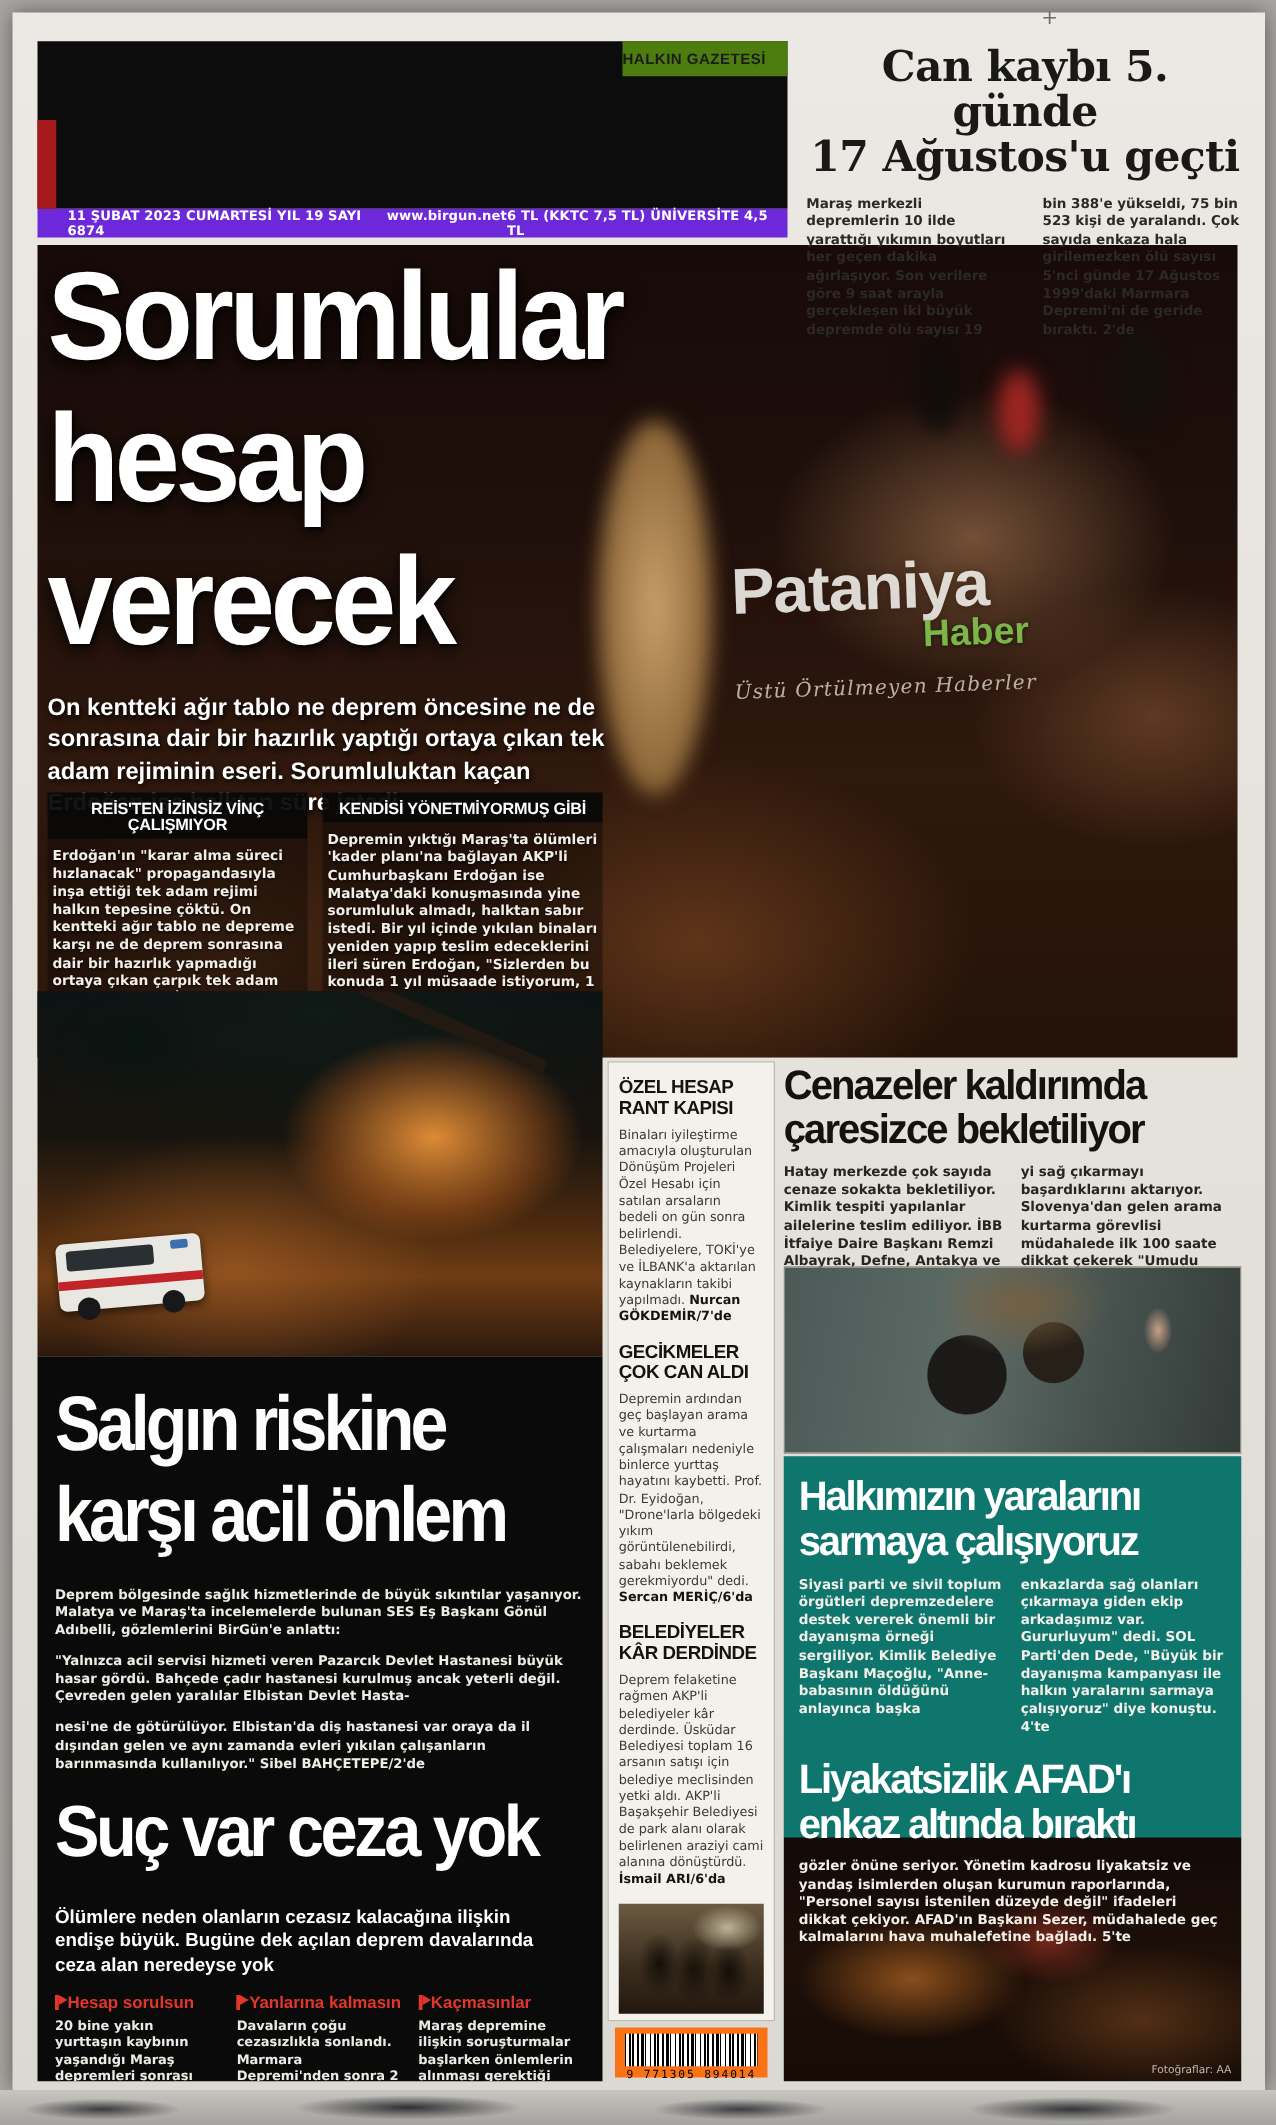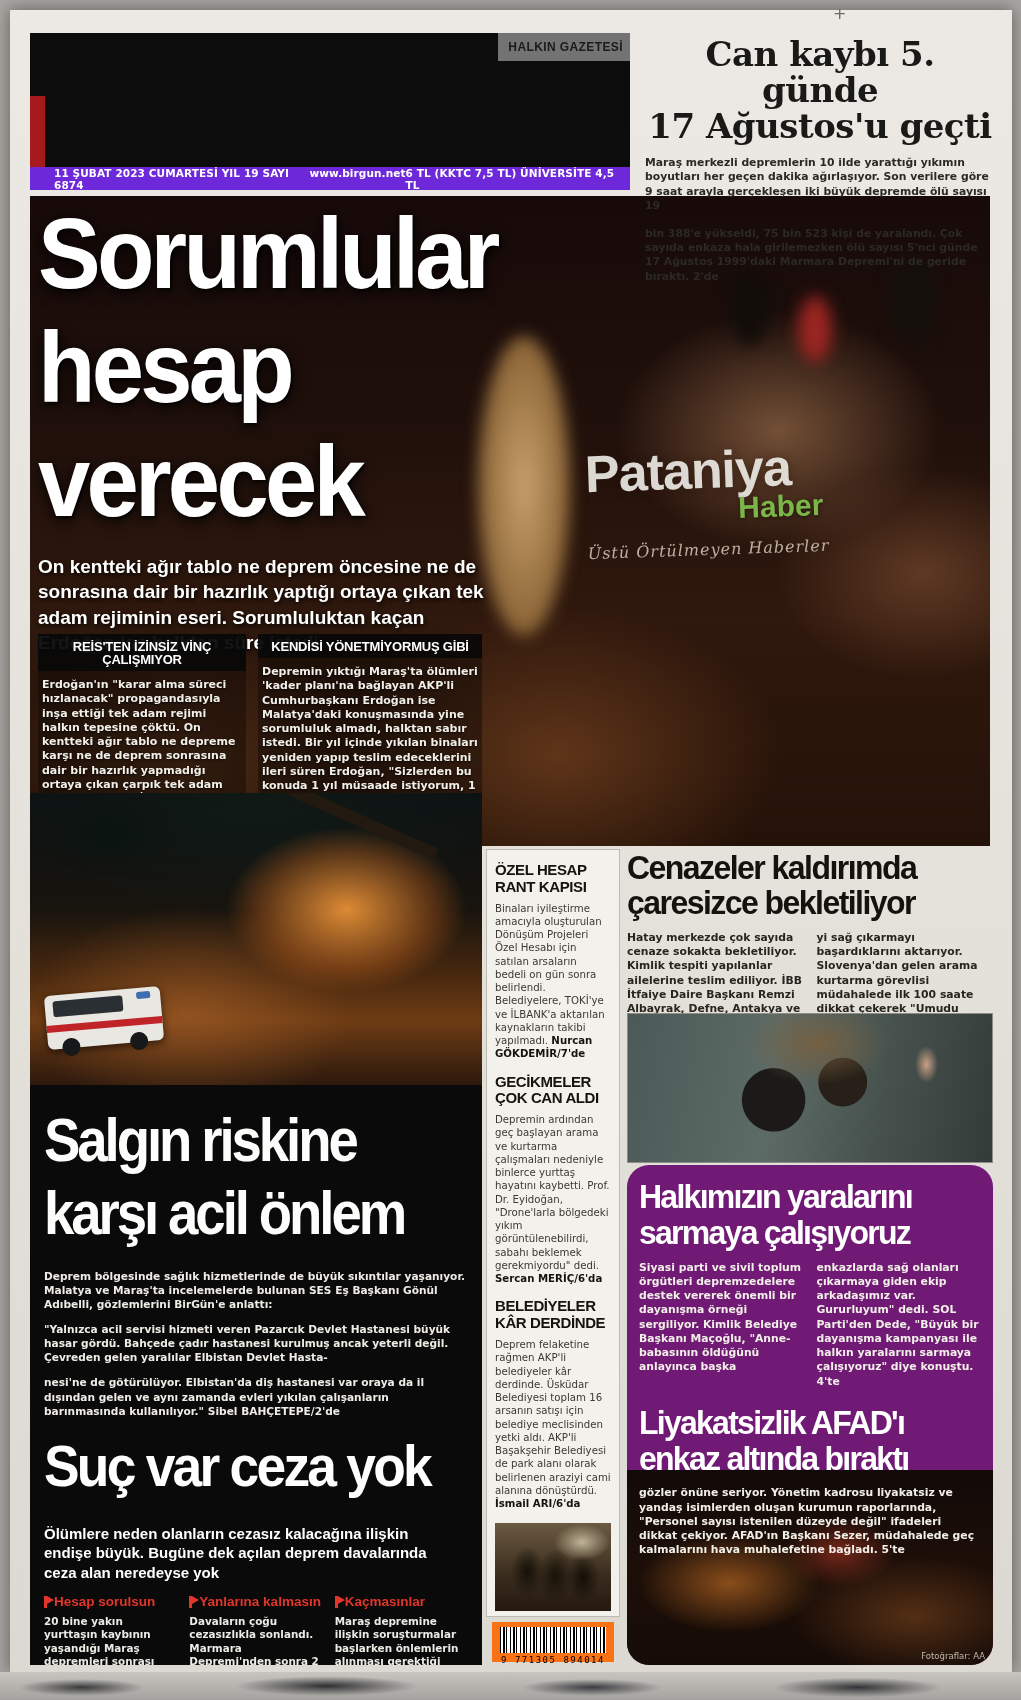--- a/index.html
+++ b/index.html
@@ -6,31 +6,31 @@
   #root{position:relative;width:1021px;height:1700px;overflow:hidden;background:#a8a6a2;}
   .paper{position:absolute;left:10px;top:10px;width:1002px;height:1662px;
     background:linear-gradient(180deg,#ece9e4,#e5e2dc 50%,#dcd9d3);box-shadow:0 0 16px rgba(0,0,0,.45);}
   .reg-mark{position:absolute;left:833px;top:4px;font:400 16px "DejaVu Sans",sans-serif;color:#6a6a66;}
 
   
   .masthead{position:absolute;left:30px;top:33px;width:600px;height:134px;background:#0c0c0c;z-index:2;}
   .logo{position:absolute;left:28px;top:0;height:134px;display:flex;align-items:baseline;}
   .logo-serif{font-family:"DejaVu Serif",serif;font-weight:700;font-size:116px;line-height:138px;color:#f4f2ec;letter-spacing:1px;}
   .logo-sans{font-family:"DejaVu Sans",sans-serif;font-weight:700;font-size:124px;line-height:138px;color:#ffffff;letter-spacing:-5px;margin-left:8px;}
-  .halkin{position:absolute;right:0;top:0;width:132px;height:28px;background:#737373;color:#1b1b1b;
-    font:700 12px/28px "Liberation Sans",sans-serif;text-align:right;padding-right:7px;letter-spacing:.4px;box-sizing:border-box;}
+  .halkin{position:absolute;right:0;top:0;width:132px;height:28px;background:#4d7c0f;color:#1b1b1b;
+    font:700 12px/28px "Liberation Sans",sans-serif;padding-right:7px;letter-spacing:.4px;box-sizing:border-box;}
   .red-corner{position:absolute;left:30px;top:96px;width:15px;height:71px;background:#a6191c;z-index:3;}
   .infobar{position:absolute;left:30px;top:167px;width:600px;height:23px;background:#6d28d9;color:#fff;z-index:2;
     display:flex;align-items:flex-start;justify-content:space-between;padding:0 9px 0 24px;box-sizing:border-box;
     font:700 10.5px "DejaVu Sans",sans-serif;letter-spacing:.1px;}
 
   
   .topstory{position:absolute;left:645px;top:36px;width:350px;z-index:2;}
   .ts-h{font-family:"DejaVu Serif",serif;font-weight:700;font-size:34px;line-height:1.06;color:#191917;letter-spacing:-.5px;text-align:center;}
-  .ts-cols{display:flex;gap:13px;margin-top:12px;flex-direction:column;}
+  .ts-cols{display:flex;gap:28px;margin-top:12px;}
   .ts-col{flex:1;font:700 10.8px/1.33 "DejaVu Sans",sans-serif;color:#2b2926;}
 
   
   .lead-photo{position:absolute;left:30px;top:196px;width:960px;height:650px;z-index:1;overflow:hidden;
     background:
       radial-gradient(ellipse 230px 170px at 78% 36%, rgba(196,141,96,.50), transparent 70%),
       radial-gradient(ellipse 320px 210px at 55% 86%, rgba(150,85,40,.50), transparent 70%),
       radial-gradient(ellipse 260px 180px at 16% 88%, rgba(124,72,36,.45), transparent 70%),
       radial-gradient(ellipse 210px 150px at 93% 58%, rgba(170,110,70,.40), transparent 70%),
       linear-gradient(180deg,#170a09 0%,#20100b 35%,#2f180d 65%,#241208 100%);}
@@ -118,22 +118,22 @@
     transform:scaleX(.97);transform-origin:left top;}
   .rc-cols{display:flex;gap:13px;margin-top:10px;}
   .rc-col{flex:1;font:700 10.8px/1.32 "DejaVu Sans",sans-serif;color:#28251f;}
   .hug-photo{position:absolute;left:627px;top:1013px;width:366px;height:150px;z-index:2;border:1px solid #8f8c86;box-sizing:border-box;
     background:
       radial-gradient(ellipse 95px 55px at 52% 20%, rgba(122,96,62,.85), transparent 75%),
       radial-gradient(circle 52px at 40% 58%, #1c1a18 60%, transparent 62%),
       radial-gradient(circle 40px at 59% 46%, #262018 60%, transparent 62%),
       radial-gradient(ellipse 16px 26px at 82% 34%, #c99f86, transparent 72%),
       linear-gradient(100deg,#4b5a57 0%,#5d6b66 40%,#46514d 70%,#333b38 100%);}
-  .black-right{position:absolute;left:627px;top:1165px;width:366px;height:500px;background:#701a75;z-index:2;
-    padding:14px 12px;box-sizing:border-box;overflow:hidden;border-radius:22px;}
+  .black-right{position:absolute;left:627px;top:1165px;width:366px;height:500px;background:#0f766e;z-index:2;
+    padding:14px 12px;box-sizing:border-box;overflow:hidden;}
   .br-h{font:700 33px/1.1 "Liberation Sans",sans-serif;color:#fff;letter-spacing:-1.8px;transform:scaleX(.97);
     transform-origin:left top;position:relative;z-index:2;}
   .br-h.afad{margin-top:16px;}
   .br-cols{display:flex;gap:13px;margin-top:9px;position:relative;z-index:2;}
   .br-col{flex:1;font:700 10.8px/1.32 "DejaVu Sans",sans-serif;color:#f2efe8;}
   .afad-photo{position:absolute;left:0;right:0;bottom:0;height:195px;z-index:1;
     background:
       radial-gradient(ellipse 130px 70px at 28% 58%, rgba(210,120,40,.6), transparent 70%),
       radial-gradient(ellipse 80px 50px at 58% 42%, rgba(190,60,40,.55), transparent 70%),
       radial-gradient(ellipse 170px 85px at 78% 75%, rgba(140,80,35,.5), transparent 70%),

